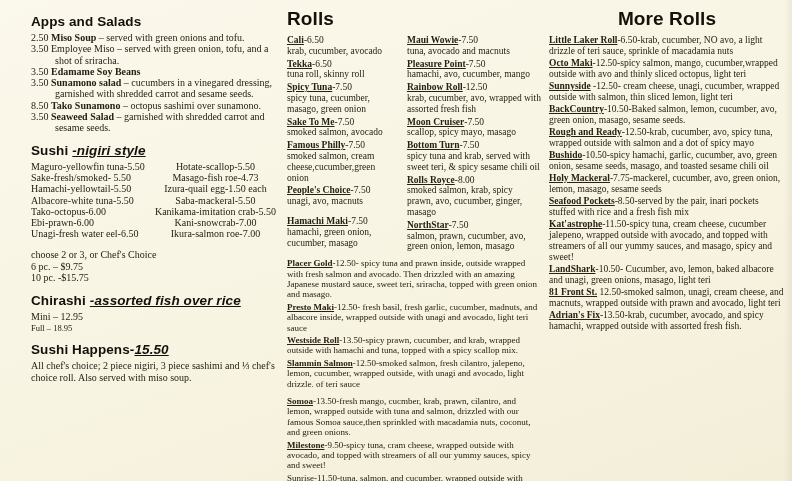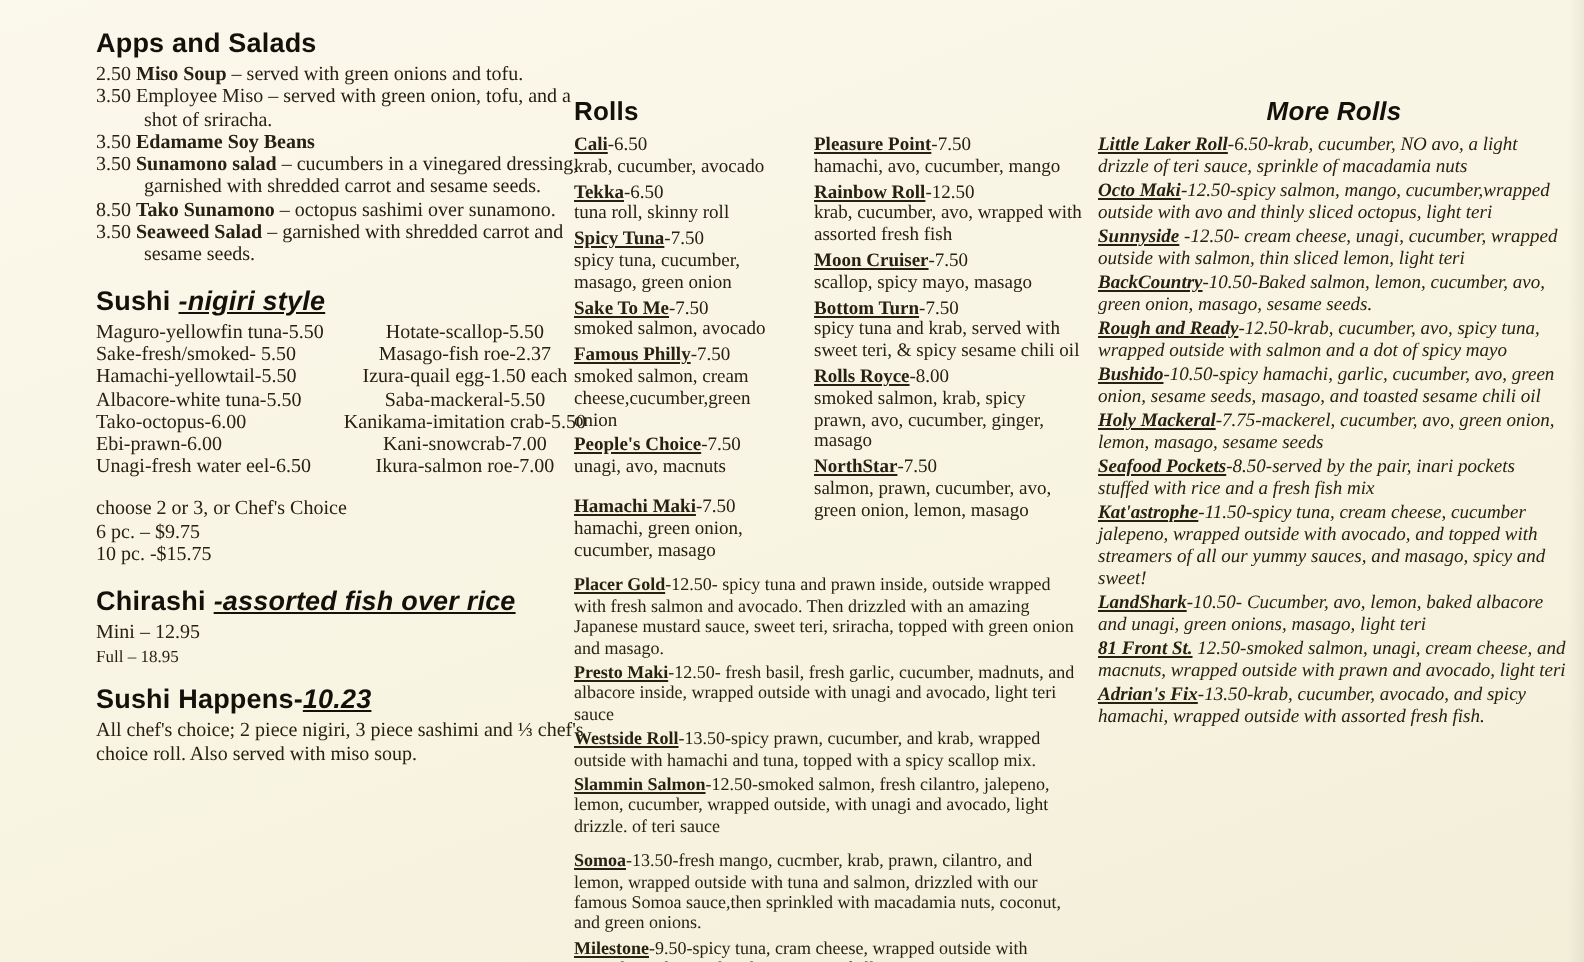--- a/index.html
+++ b/index.html
@@ -5,29 +5,29 @@
   html,body{margin:0;padding:0;background:#e8e4d4;}
   .page{
     position:relative;width:792px;height:481px;overflow:hidden;
     background:linear-gradient(160deg,#fbf8ec 0%,#f8f4e2 55%,#f3eed8 100%);
     font-family:"Liberation Serif","DejaVu Serif",serif;
     color:#272114;
   }
   .page::after{content:"";position:absolute;top:0;right:0;bottom:0;width:8px;
     background:linear-gradient(to right,rgba(0,0,0,0),rgba(0,0,0,0.05));pointer-events:none;}
   .col{position:absolute;}
-  .col-left{left:48px;top:14px;width:245px;}
+  .col-left{left:31px;top:14px;width:245px;}
   .col-mid{left:287px;top:8px;width:254px;}
-  .col-right{left:549px;top:8px;width:236px;font-style:italic;}
+  .col-right{left:549px;top:8px;width:236px;}
   h2{
     font-family:"Liberation Sans","DejaVu Sans",sans-serif;
     font-weight:bold;color:#14110b;font-size:13.5px;margin:0 0 3px 0;letter-spacing:0.1px;
   }
   .hsub{font-style:italic;margin-left:4px;text-decoration:underline;}
-  .h-big{font-size:13px;margin-bottom:5px;margin-top:40px;}
+  .h-big{font-size:19px;margin-bottom:5px;}
   .h-more{text-align:center;}
   .sec{margin-bottom:9px;}
   p{margin:0;}
   
   .app-item{font-size:10px;line-height:11.3px;padding-left:24px;text-indent:-24px;}
   .bname{font-weight:bold;}
   .bname.plain{font-weight:normal;text-decoration:none;font-family:Liberation Serif, serif;}
   .nigiri-cols{display:flex;align-items:flex-end;}
   .ncol1{width:124px;}
   .ncol2{flex:1;text-align:center;}
@@ -74,21 +74,21 @@
             <p class="nline">Maguro-yellowfin tuna-5.50</p>
             <p class="nline">Sake-fresh/smoked- 5.50</p>
             <p class="nline">Hamachi-yellowtail-5.50</p>
             <p class="nline">Albacore-white tuna-5.50</p>
             <p class="nline">Tako-octopus-6.00</p>
             <p class="nline">Ebi-prawn-6.00</p>
             <p class="nline">Unagi-fresh water eel-6.50</p>
           </div>
         <div id="nigiri-col2" class="ncol2">
             <p class="nline">Hotate-scallop-5.50</p>
-            <p class="nline">Masago-fish roe-2.37</p>
+            <p class="nline">Masago-fish roe-4.73</p>
             <p class="nline">Izura-quail egg-1.50 each</p>
             <p class="nline">Saba-mackeral-5.50</p>
             <p class="nline">Kanikama-imitation crab-5.50</p>
             <p class="nline">Kani-snowcrab-7.00</p>
             <p class="nline">Ikura-salmon roe-7.00</p>
           </div>
       </div>
     </section>
 
     <section class="sec">
@@ -97,21 +97,21 @@
       <p class="line">10 pc. -$15.75</p>
     </section>
 
     <section class="sec">
       <h2><span>Chirashi</span><span class="hsub">-assorted fish over rice</span></h2>
       <p class="line">Mini – 12.95</p>
       <p class="line small">Full – 18.95</p>
     </section>
 
     <section class="sec">
-      <h2><span>Sushi Happens-</span><span class="hsub" style="margin-left:0">10.23</span></h2>
+      <h2><span>Sushi Happens-</span><span class="hsub" style="margin-left:0">15.50</span></h2>
       <p class="line">All chef's choice; 2 piece nigiri, 3 piece sashimi and ⅓ chef's choice roll.  Also served with miso soup.</p>
     </section>
   </div>
 
   <div class="col col-mid">
     <h2 class="h-big">Rolls</h2>
     <div class="rolls-cols">
       <div id="rolls-col1" class="rcol1">
           <div class="roll">
     <p class="roll-head"><span class="bname roll-name">Cali</span><span>-6.50</span></p>
@@ -136,20 +136,24 @@
           <div class="roll">
     <p class="roll-head"><span class="bname roll-name">People's Choice</span><span>-7.50</span></p>
     <p class="roll-desc">unagi, avo, macnuts</p>
   </div>
           <div class="roll gap">
     <p class="roll-head"><span class="bname roll-name">Hamachi Maki</span><span>-7.50</span></p>
     <p class="roll-desc">hamachi, green onion, cucumber, masago</p>
   </div>
         </div>
       <div id="rolls-col2" class="rcol2">
+          <div class="roll">
+    <p class="roll-head"><span class="bname roll-name">Maui Wowie</span><span>-7.50</span></p>
+    <p class="roll-desc">tuna, avocado and macnuts</p>
+  </div>
           <div class="roll">
     <p class="roll-head"><span class="bname roll-name">Pleasure Point</span><span>-7.50</span></p>
     <p class="roll-desc">hamachi, avo, cucumber, mango</p>
   </div>
           <div class="roll">
     <p class="roll-head"><span class="bname roll-name">Rainbow Roll</span><span>-12.50</span></p>
     <p class="roll-desc">krab, cucumber, avo, wrapped with assorted fresh fish</p>
   </div>
           <div class="roll">
     <p class="roll-head"><span class="bname roll-name">Moon Cruiser</span><span>-7.50</span></p>

